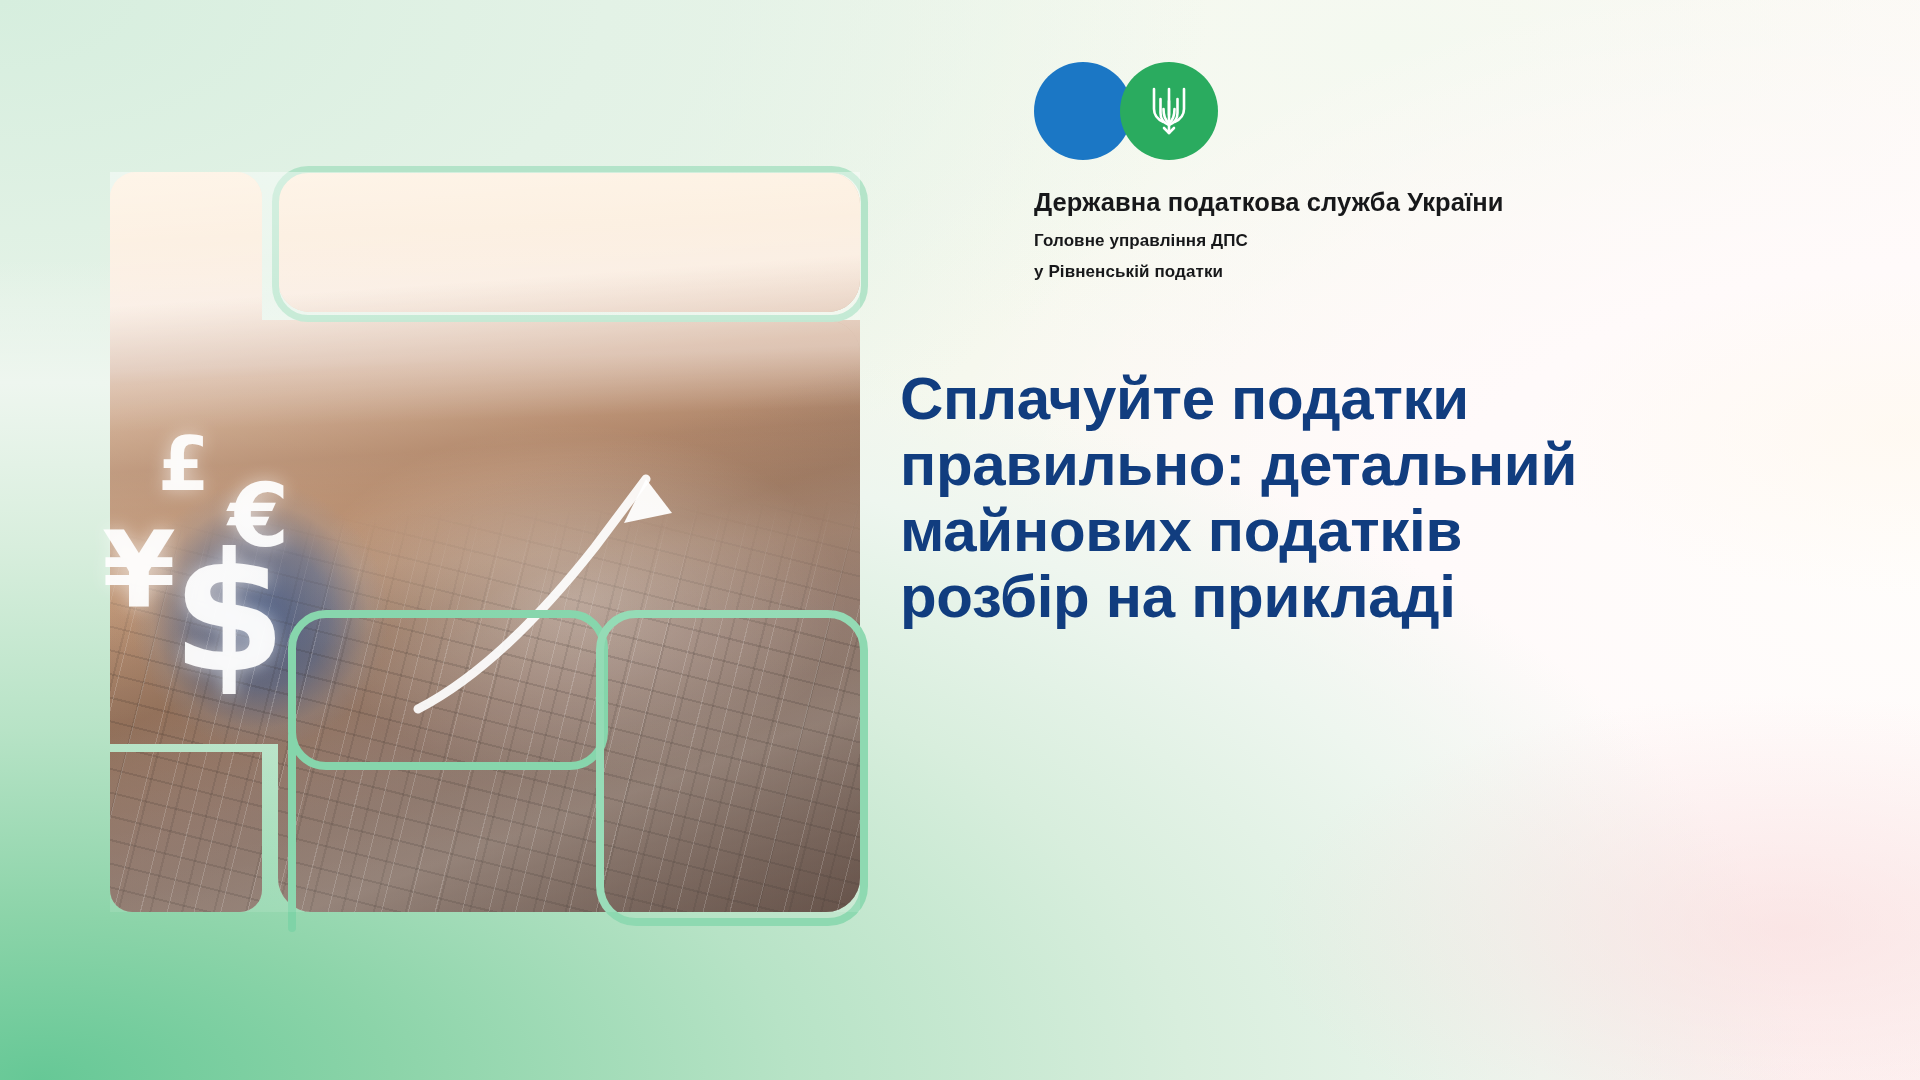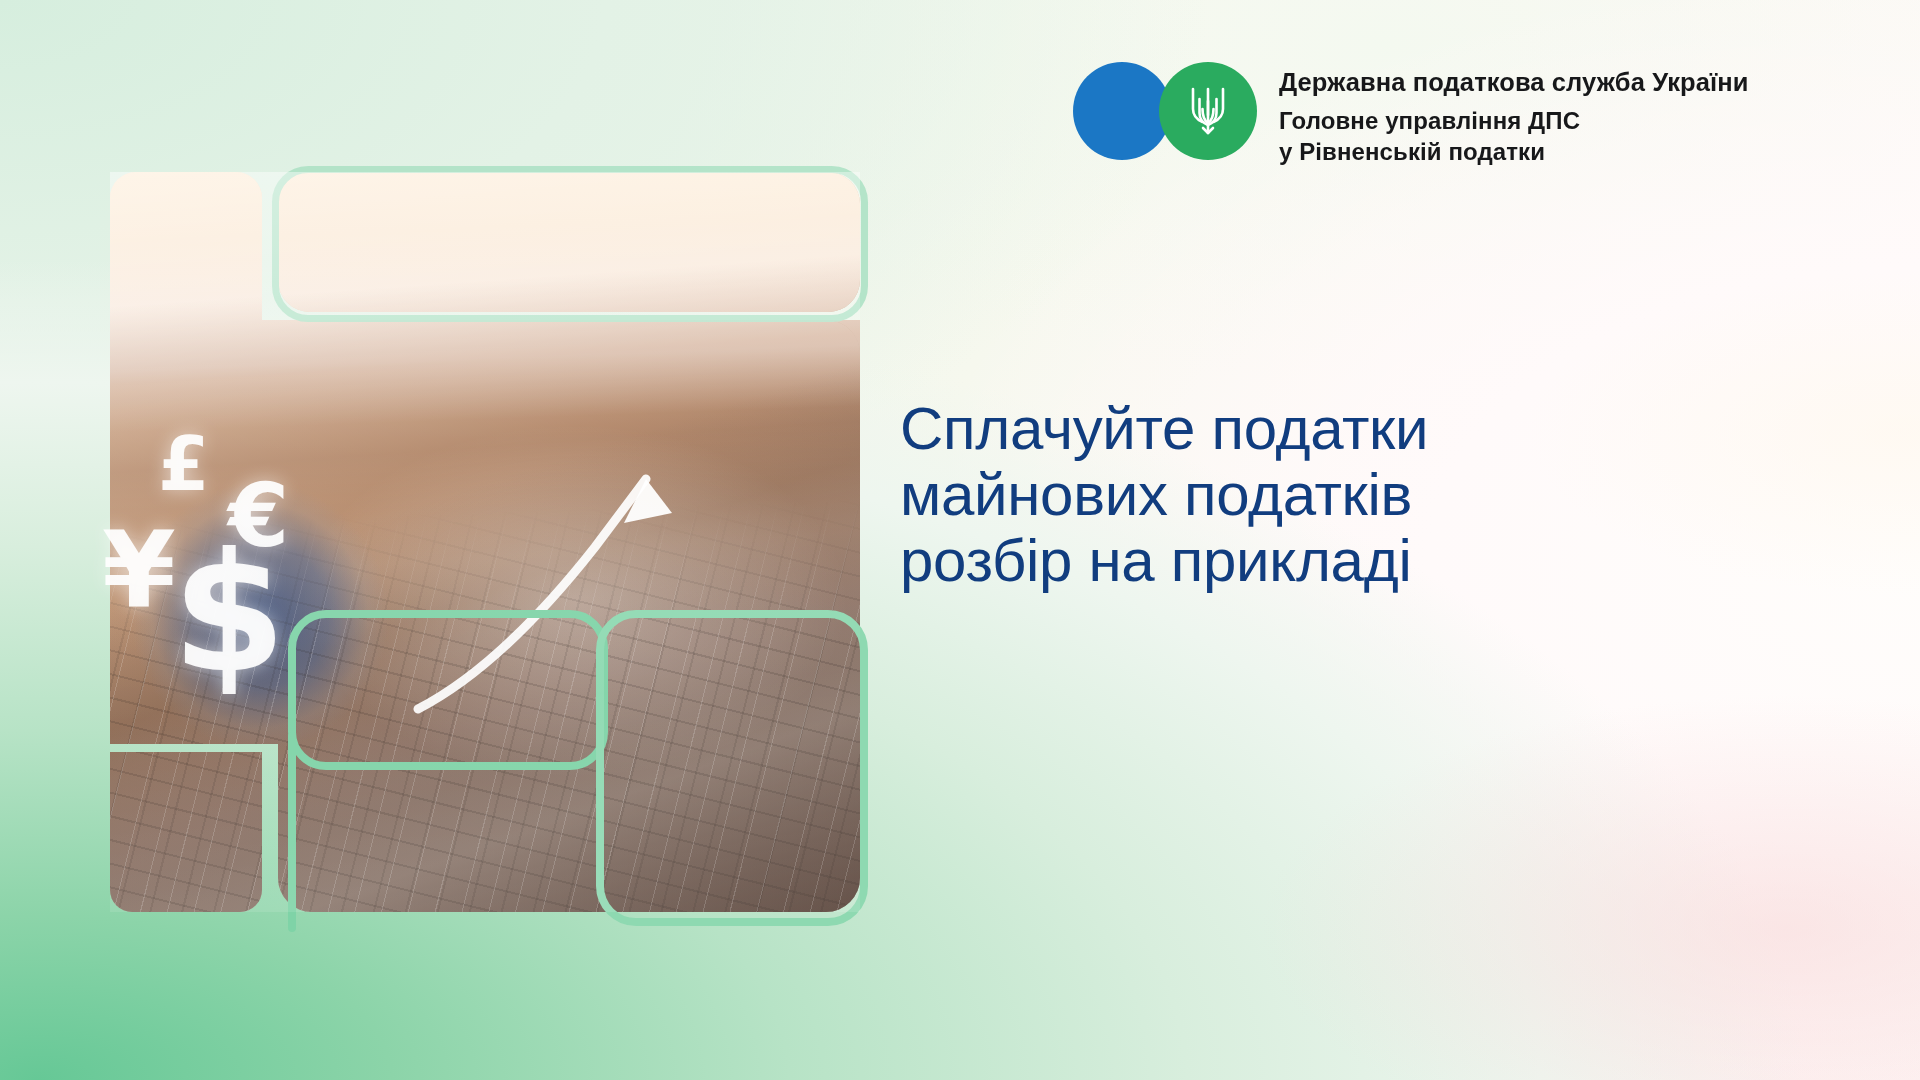--- a/index.html
+++ b/index.html
@@ -28,41 +28,41 @@
       linear-gradient(108deg,#d9eede 0%, #e8f4e9 26%, #f6f8ee 48%, #fdf8f4 66%, #fffbf9 100%);
   }
   .bg-warm{
     background:
       radial-gradient(38% 30% at 93% 86%, rgba(247,214,214,.55) 0%, rgba(247,214,214,0) 72%),
       radial-gradient(26% 20% at 99% 40%, rgba(255,246,232,.45) 0%, rgba(255,246,232,0) 75%);
   }
 
   
   .logo-lockup{
-    position:absolute;left:1073px;top:62px;
-    display:flex;align-items:flex-start;gap:22px;
+    position:absolute;left:1034px;top:62px;
+    display:flex;align-items:flex-start;gap:22px;flex-direction:column;
   }
   .logo-marks{position:relative;width:184px;height:98px;flex:none;}
   .logo-dot{position:absolute;top:0;width:98px;height:98px;border-radius:50%;}
   .logo-dot.blue{left:0;background:#1b77c5;}
   .logo-dot.green{left:86px;background:#2aab5f;
     display:flex;align-items:center;justify-content:center;}
   .tryzub{width:40px;height:56px;display:block;}
 
   .logo-text{padding-top:5px;}
   .org-line{
     color:#17181a;font-weight:700;letter-spacing:.1px;white-space:nowrap;
   }
   .org-title{font-size:25.5px;line-height:30px;margin-bottom:9px;}
-  .org-sub{font-size:24px;line-height:30.5px;}
+  .org-sub{font-size:17px;line-height:30.5px;}
 
   
   .headline{
-    position:absolute;left:900px;top:396px;width:930px;
-    color:#113d7f;font-weight:400;font-size:60px;line-height:66px;
+    position:absolute;left:900px;top:366px;width:930px;
+    color:#113d7f;font-weight:700;font-size:60px;line-height:66px;
     letter-spacing:-.3px;
   }
   .headline .hl-line{display:block;white-space:nowrap;}
 
   
   .collage{
     position:absolute;left:110px;top:172px;width:750px;height:740px;
   }
   .tile{position:absolute;overflow:hidden;}
   
@@ -218,17 +218,18 @@
 
     <div class="logo-text">
       <div class="org-line org-title">Державна податкова служба України</div>
       <div class="org-line org-sub">Головне управління ДПС</div>
       <div class="org-line org-sub">у Рівненській податки</div>
     </div>
   </div>
 
   <div class="headline">
     <span class="hl-line">Сплачуйте податки</span>
+    <span class="hl-line">правильно: детальний</span>
     <span class="hl-line">майнових податків</span>
     <span class="hl-line">розбір на прикладі</span>
   </div>
 
 </div>
 
 </body></html>

